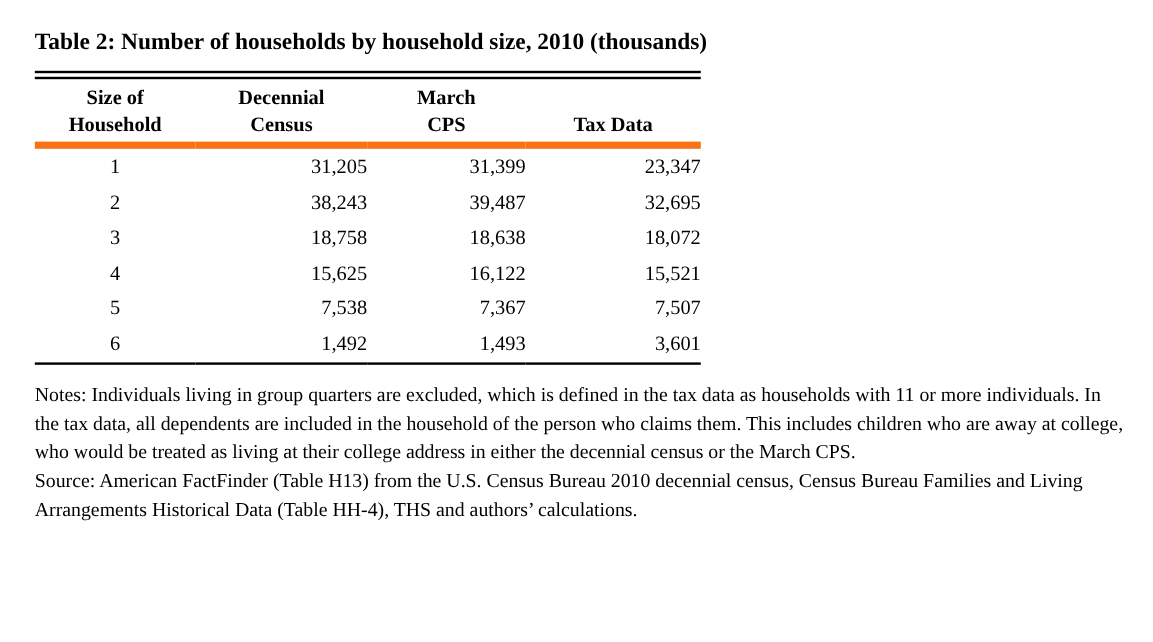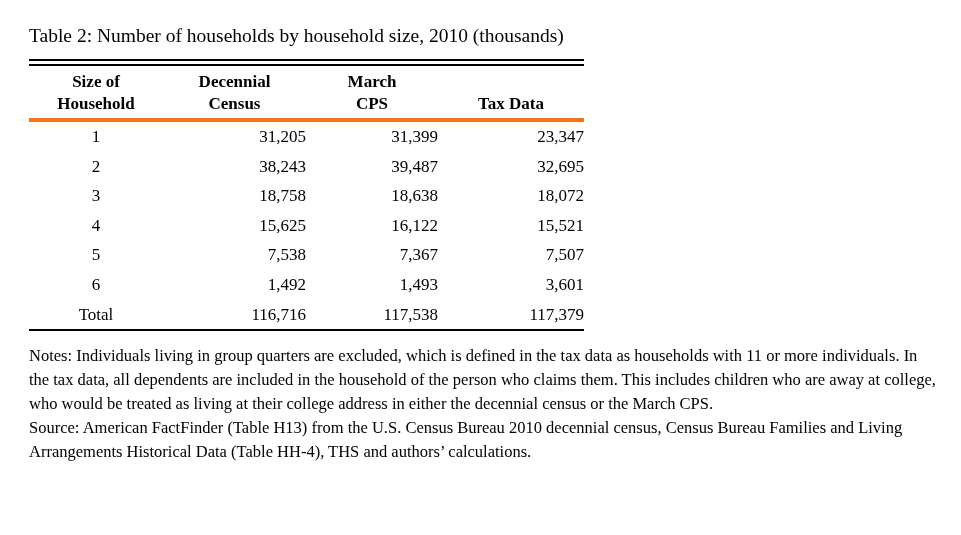--- a/index.html
+++ b/index.html
@@ -12,21 +12,21 @@
   .page {
     position: relative;
     width: 961px;
     height: 535px;
     background: #ffffff;
     box-sizing: border-box;
     padding: 24px 25px 0 29px;
     overflow: hidden;
   }
   .title {
-    font-weight: normal;
+    font-weight: bold;
     font-size: 19.5px;
     line-height: 24px;
     margin: 0 0 11px 0;
     white-space: nowrap;
   }
   .table-wrap {
     width: 555px;
   }
   .rule-double {
     height: 3px;
@@ -39,21 +39,21 @@
     width: 555px;
     font-size: 17px;
   }
   table.data th {
     font-weight: bold;
     vertical-align: bottom;
     padding: 5px 0 3px 0;
     line-height: 22px;
   }
   table.data thead th {
-    border-bottom: 4px solid #f97316;
+    border-bottom: 6px solid #f97316;
     text-align: center;
   }
   table.data td {
     height: 29.6px;
     line-height: 29.6px;
     padding: 0;
     vertical-align: middle;
   }
   table.data tbody tr:last-child td {
     border-bottom: 2px solid #000;
@@ -138,26 +138,20 @@
           <td class="col-num">7,538</td>
           <td class="col-num">7,367</td>
           <td class="col-num">7,507</td>
         </tr>
         <tr>
           <td class="col-size">6</td>
           <td class="col-num">1,492</td>
           <td class="col-num">1,493</td>
           <td class="col-num">3,601</td>
         </tr>
-        <tr>
-          <td class="col-size">Total</td>
-          <td class="col-num">116,716</td>
-          <td class="col-num">117,538</td>
-          <td class="col-num">117,379</td>
-        </tr>
       </tbody>
     </table>
   </div>
 
   <div class="notes">
     <p><span class="lbl">Notes</span><span>: Individuals living in group quarters are excluded, which is defined in the tax data as households with 11 or more individuals. In the tax data, all dependents are included in the household of the person who claims them. This includes children who are away at college, who would be treated as living at their college address in either the decennial census or the March CPS.</span></p>
     <p><span class="lbl">Source</span><span>: American FactFinder (Table H13) from the U.S. Census Bureau 2010 decennial census, Census Bureau Families and Living Arrangements Historical Data (Table HH-4), THS and authors’ calculations.</span></p>
   </div>
 
 </div>

